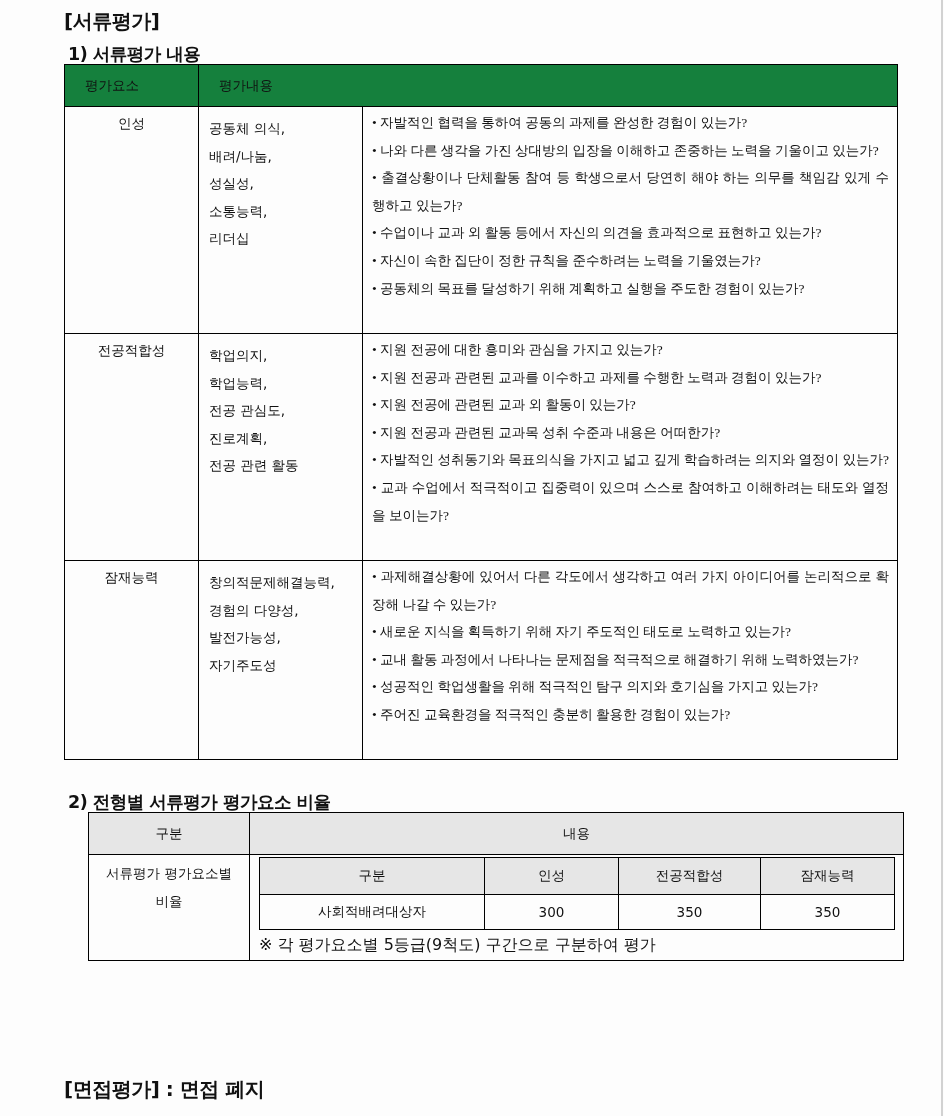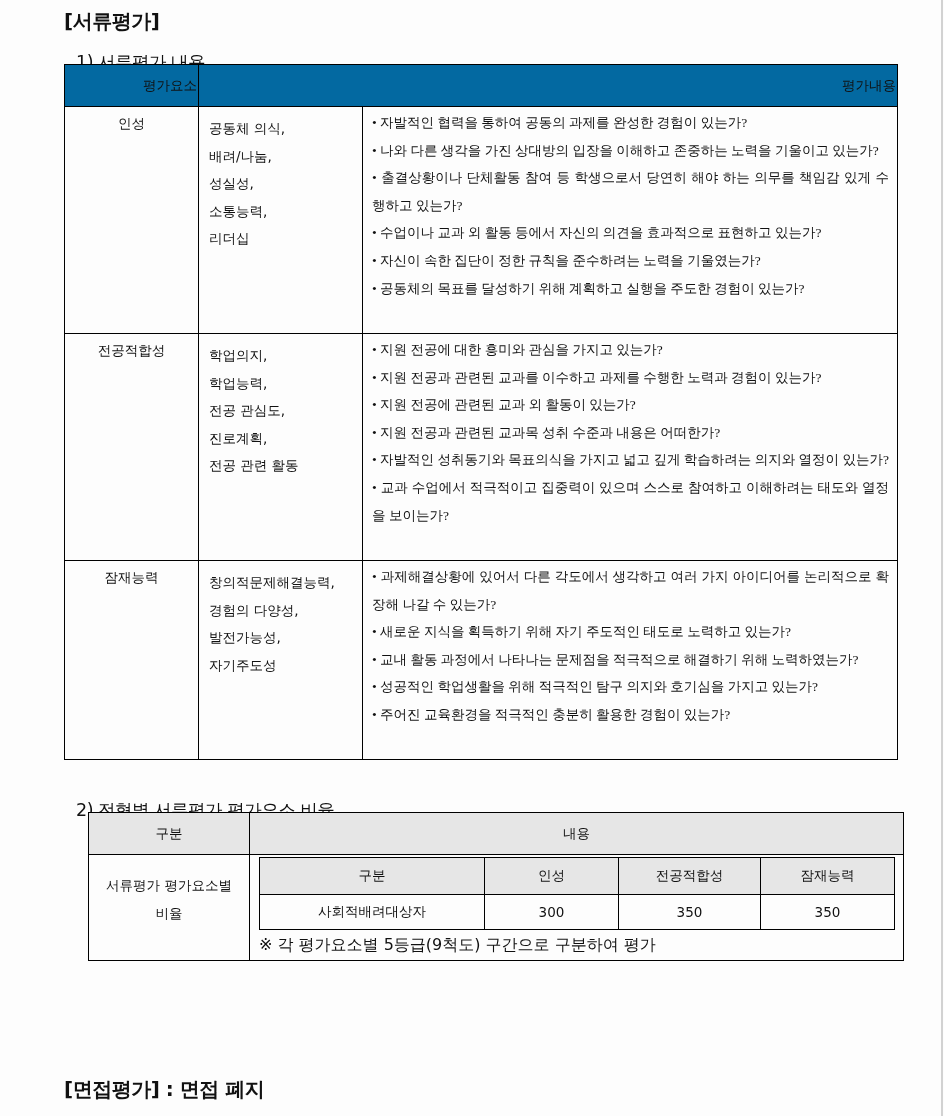--- a/index.html
+++ b/index.html
@@ -3,35 +3,35 @@
 <meta charset="utf-8">
 <style>
   html, body { margin:0; padding:0; }
   body {
     width:944px; height:1116px; overflow:hidden; background:#fdfdfd;
     font-family:"DejaVu Sans","Liberation Sans",sans-serif; color:#111;
     position:relative;
   }
   .edge-line { position:absolute; right:1px; top:0; width:2px; height:1116px; background:#d2d2d2; }
   .h-main { position:absolute; left:64px; top:8px; font-size:20px; font-weight:bold; letter-spacing:-0.5px; margin:0; }
-  .h-sub { position:absolute; left:64px; font-size:17.5px; font-weight:normal; letter-spacing:-0.5px; margin:12px; }
+  .h-sub { position:absolute; left:64px; font-size:17.5px; font-weight:bold; letter-spacing:-0.5px; margin:4px; }
   table { border-collapse:collapse; font-size:13.5px; }
   td, th { border:1px solid #000; font-weight:normal; }
   .t1 { position:absolute; left:64px; top:64px; width:834px; }
-  .t1 th { background:#0369a1; height:39px; text-align:right;padding-left:20px; }
+  .t1 th { background:#15803d; height:39px; text-align:left;padding-left:20px; }
   .t1 td { vertical-align:top; }
   .t1 .c-elem { width:131px; text-align:center; padding-top:8px; }
   .t1 .c-crit { width:153px; padding:8px 0 0 10px; line-height:27.6px; }
   .t1 .c-detail { padding:2px 8px 0 9px; line-height:27.6px; }
   .t1 .c-crit div { line-height:27.6px; }
   .q { display:block; text-align:justify;font-family:Liberation Serif, serif; }
   .q::before { content:"• "; }
   .t2 { position:absolute; left:64px; top:812px; width:816px;margin-left:24px; }
   .t2 > tbody > tr > th { background:#e6e6e6; height:39px; text-align:center; }
-  .t2 .c-left { width:160px; text-align:center; vertical-align:top; padding-top:16px; line-height:28px; }
+  .t2 .c-left { width:160px; text-align:center; vertical-align:top; padding-top:4px; line-height:28px; }
   .t2 .c-right { padding:2px 8px 4px 9px; vertical-align:top; }
   .inner { width:636px; font-size:13.5px; }
   .inner th { background:#e6e6e6; height:34px; text-align:center; font-weight:normal; }
   .inner td { text-align:center; height:32px; vertical-align:middle; }
   .inner td.multi { vertical-align:top; line-height:28px; padding-top:2px; height:58px; }
   .inner td.num-top { vertical-align:top; padding-top:8px; }
   .note { margin-top:4px; font-size:16px; line-height:22px; }
 </style>
 </head>
 <body>

